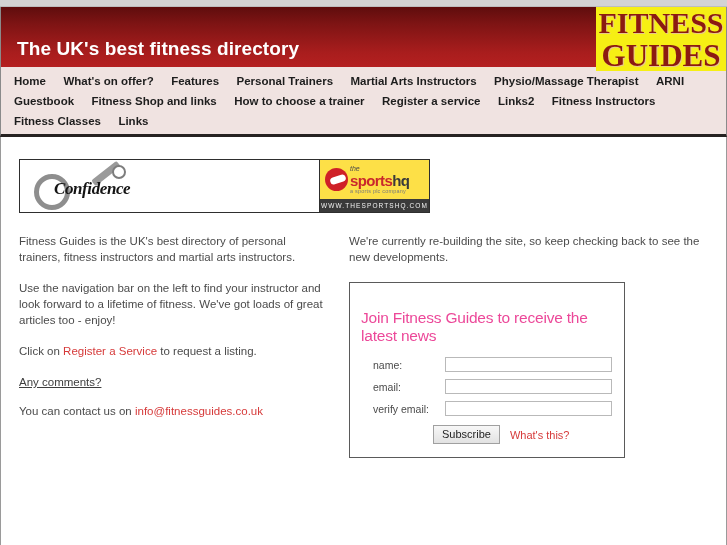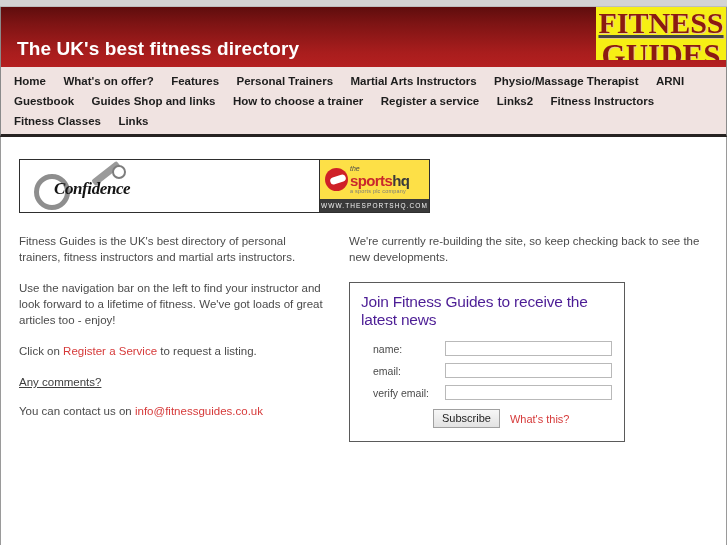--- a/index.html
+++ b/index.html
@@ -39,25 +39,24 @@
     font-size: 19px;
     font-weight: bold;
     letter-spacing: 0.1px;
     white-space: nowrap;
   }
   .brand-logo {
     position: absolute;
     right: 0;
     top: 0;
     width: 130px;
-    height: 53px;
+    height: 64px;
     background: #f5f20f;
     background: #f6ef14;
     overflow: hidden;
-    text-decoration: underline;
   }
   .brand-logo .brand-line {
     font-family: "Liberation Serif", serif;
     color: #8b1a11;
     font-weight: bold;
     text-align: center;
     line-height: 1;
     letter-spacing: 0px;
   }
   .brand-logo .brand-l1 {
@@ -278,24 +277,24 @@
   
   .signup {
     border: 1px solid #5a5a5a;
     box-sizing: border-box;
     width: 276px;
     margin-top: 17px;
     padding: 10px 12px 13px 11px;
     background: #ffffff;
   }
   .signup h2 {
-    margin: 0 0 12px 0;
+    margin: 16px 0 12px 0;
     font-size: 15.5px;
     font-weight: normal;
-    color: #4c1d95;
+    color: #ec4899;
     line-height: 18px;
     letter-spacing: -0.2px;
   }
   .field-row {
     display: flex;
     align-items: center;
     margin-bottom: 7px;
     margin-left: 12px;
   }
   .field-label {
@@ -351,21 +350,21 @@
 
 <div class="navbar">
   <a href="#">Home</a>
   <a href="#">What's on offer?</a>
   <a href="#">Features</a>
   <a href="#">Personal Trainers</a>
   <a href="#">Martial Arts Instructors</a>
   <a href="#">Physio/Massage Therapist</a>
   <a href="#">ARNI</a>
   <a href="#">Guestbook</a>
-  <a href="#">Guides Shop and links</a>
+  <a href="#">Fitness Shop and links</a>
   <a href="#">How to choose a trainer</a>
   <a href="#">Register a service</a>
   <a href="#">Links2</a>
   <a href="#">Fitness Instructors</a>
   <a href="#">Fitness Classes</a>
   <a href="#">Links</a>
 </div>
 
 <div class="page">
   <div class="inner">

